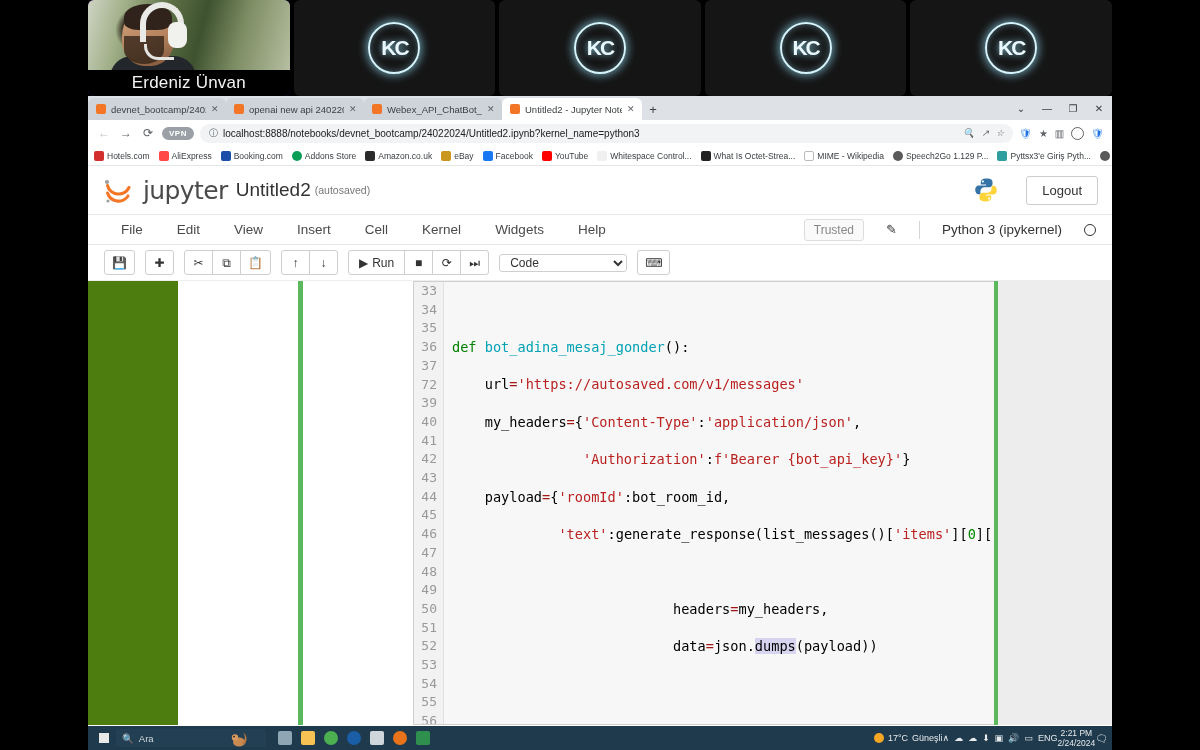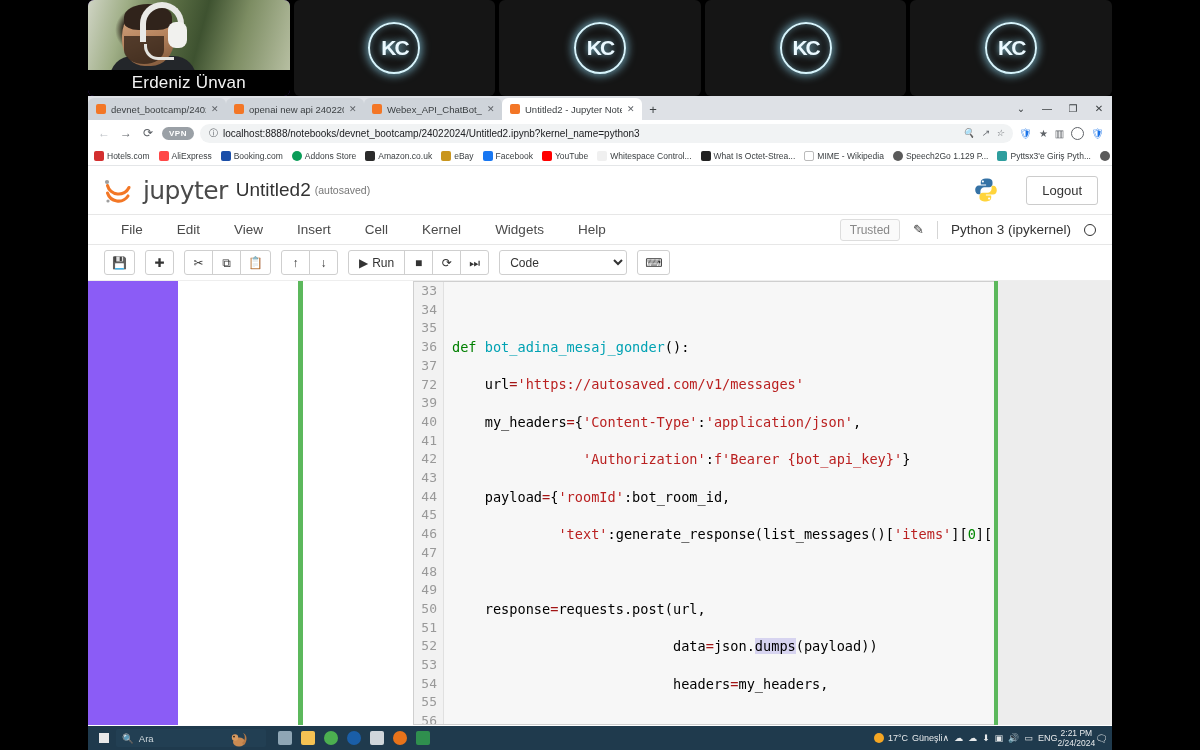--- a/index.html
+++ b/index.html
@@ -124,46 +124,46 @@
   .jp-autosave { font-size: 10.5px; color: #777; margin-left: 4px; }
   .jp-header-right { margin-left: auto; display: flex; align-items: center; gap: 27px; }
   .py-mark { width: 26px; height: 26px; position: relative; }
   .logout-btn {
     border: 1px solid #ccc; border-radius: 3px; background: #fff;
     padding: 6px 15px; font-size: 13px; color: #333; cursor: pointer;
   }
 
   .jp-menubar { height: 31px; border-top: 1px solid #e7e7e7; border-bottom: 1px solid #e7e7e7; display: flex; align-items: center; padding: 0 16px; background: #fff; }
   .jp-menu { font-size: 13.5px; color: #4a4a4a; padding: 0 17px; cursor: pointer; }
-  .jp-menubar-right { margin-left: auto; display: flex; align-items: center; gap: 13px; }
+  .jp-menubar-right { margin-left: auto; display: flex; align-items: center; gap: 22px; }
   .trusted-chip { border: 1px solid #ddd; border-radius: 3px; padding: 3px 9px; font-size: 12px; color: #888; background: #fafafa; }
   .pencil-ic { font-size: 13px; color: #333; }
   .vdiv { width: 1px; height: 18px; background: #d5d5d5; }
   .kernel-name { font-size: 13.5px; color: #333; }
   .kernel-idle { width: 12px; height: 12px; border-radius: 50%; border: 1.6px solid #333; }
 
   .jp-toolbar { height: 36px; display: flex; align-items: center; padding: 0 16px; gap: 0; background: #fff; border-bottom: 1px solid #eee; }
   .tgroup { display: flex; margin-right: 10px; }
   .tbtn {
     height: 25px; min-width: 29px; padding: 0 7px;
     border: 1px solid #cfcfcf; background: #fff;
     display: flex; align-items: center; justify-content: center; gap: 4px;
     font-size: 12px; color: #333; margin-left: -1px; cursor: pointer;
   }
   .tgroup .tbtn:first-child { margin-left: 0; border-radius: 3px 0 0 3px; }
   .tgroup .tbtn:last-child { border-radius: 0 3px 3px 0; }
   .tgroup .tbtn:only-child { border-radius: 3px; }
   .celltype-sel {
-    height: 25px; width: 128px; border: 1px solid #cfcfcf; border-radius: 3px;
+    height: 18px; width: 128px; border: 1px solid #cfcfcf; border-radius: 3px;
     background: #fff; font-size: 12px; color: #333; padding: 0 6px;
     font-family: "Liberation Sans", sans-serif;
   }
 
   
-  .nb-body { position: relative; height: 444px; background: #8b5cf6; overflow: hidden; }
+  .nb-body { position: relative; height: 444px; background: #4d7c0f; overflow: hidden; }
   .nb-page { position: absolute; left: 90px; top: 0; width: 820px; height: 444px; background: #fff; }
   .cell-wrap { position: absolute; left: 0; top: 0; width: 820px; height: 444px; display: flex; }
   .cell-marker { width: 5px; background: #5cb85c; flex: 0 0 5px; margin-left: 10px; }
   .cell-gap { flex: 0 0 110px; }
   .code-area { flex: 1 1 auto; background: #f7f7f7; border: 1px solid #cfcfcf; border-right: none; display: flex; overflow: hidden; }
   .gutter {
     flex: 0 0 30px; background: #f2f2f2; border-right: 1px solid #e0e0e0;
     text-align: right; padding: 0 6px 0 0;
     font-family: "DejaVu Sans Mono", monospace; font-size: 13px; line-height: 18.7px; color: #999;
   }
@@ -460,23 +460,22 @@
               </div>
               <div class="code-lines">
 <div class="ln"> </div>
 <div class="ln"><span class="kw">def</span> <span class="fn">bot_adina_mesaj_gonder</span>():</div>
 <div class="ln">    url<span class="op">=</span><span class="str">'https://autosaved.com/v1/messages'</span></div>
 <div class="ln">    my_headers<span class="op">=</span>{<span class="str">'Content-Type'</span>:<span class="str">'application/json'</span>,</div>
 <div class="ln">                <span class="str">'Authorization'</span>:<span class="str">f'Bearer {bot_api_key}'</span>}</div>
 <div class="ln">    payload<span class="op">=</span>{<span class="str">'roomId'</span>:bot_room_id,</div>
 <div class="ln">             <span class="str">'text'</span>:generate_response(list_messages()[<span class="str">'items'</span>][<span class="num">0</span>][<span class="str">'text'</span>])}</div>
 <div class="ln"> </div>
-<div class="ln">    response<span class="op">=</span>requests.post(url,</div>
+<div class="ln">                           headers<span class="op">=</span>my_headers,</div>
 <div class="ln">                           data<span class="op">=</span>json.<span class="sel">dumps</span>(payload))</div>
-<div class="ln">                           headers<span class="op">=</span>my_headers,</div>
 <div class="ln"> </div>
 
 
 
 
 
 
 
 
 

